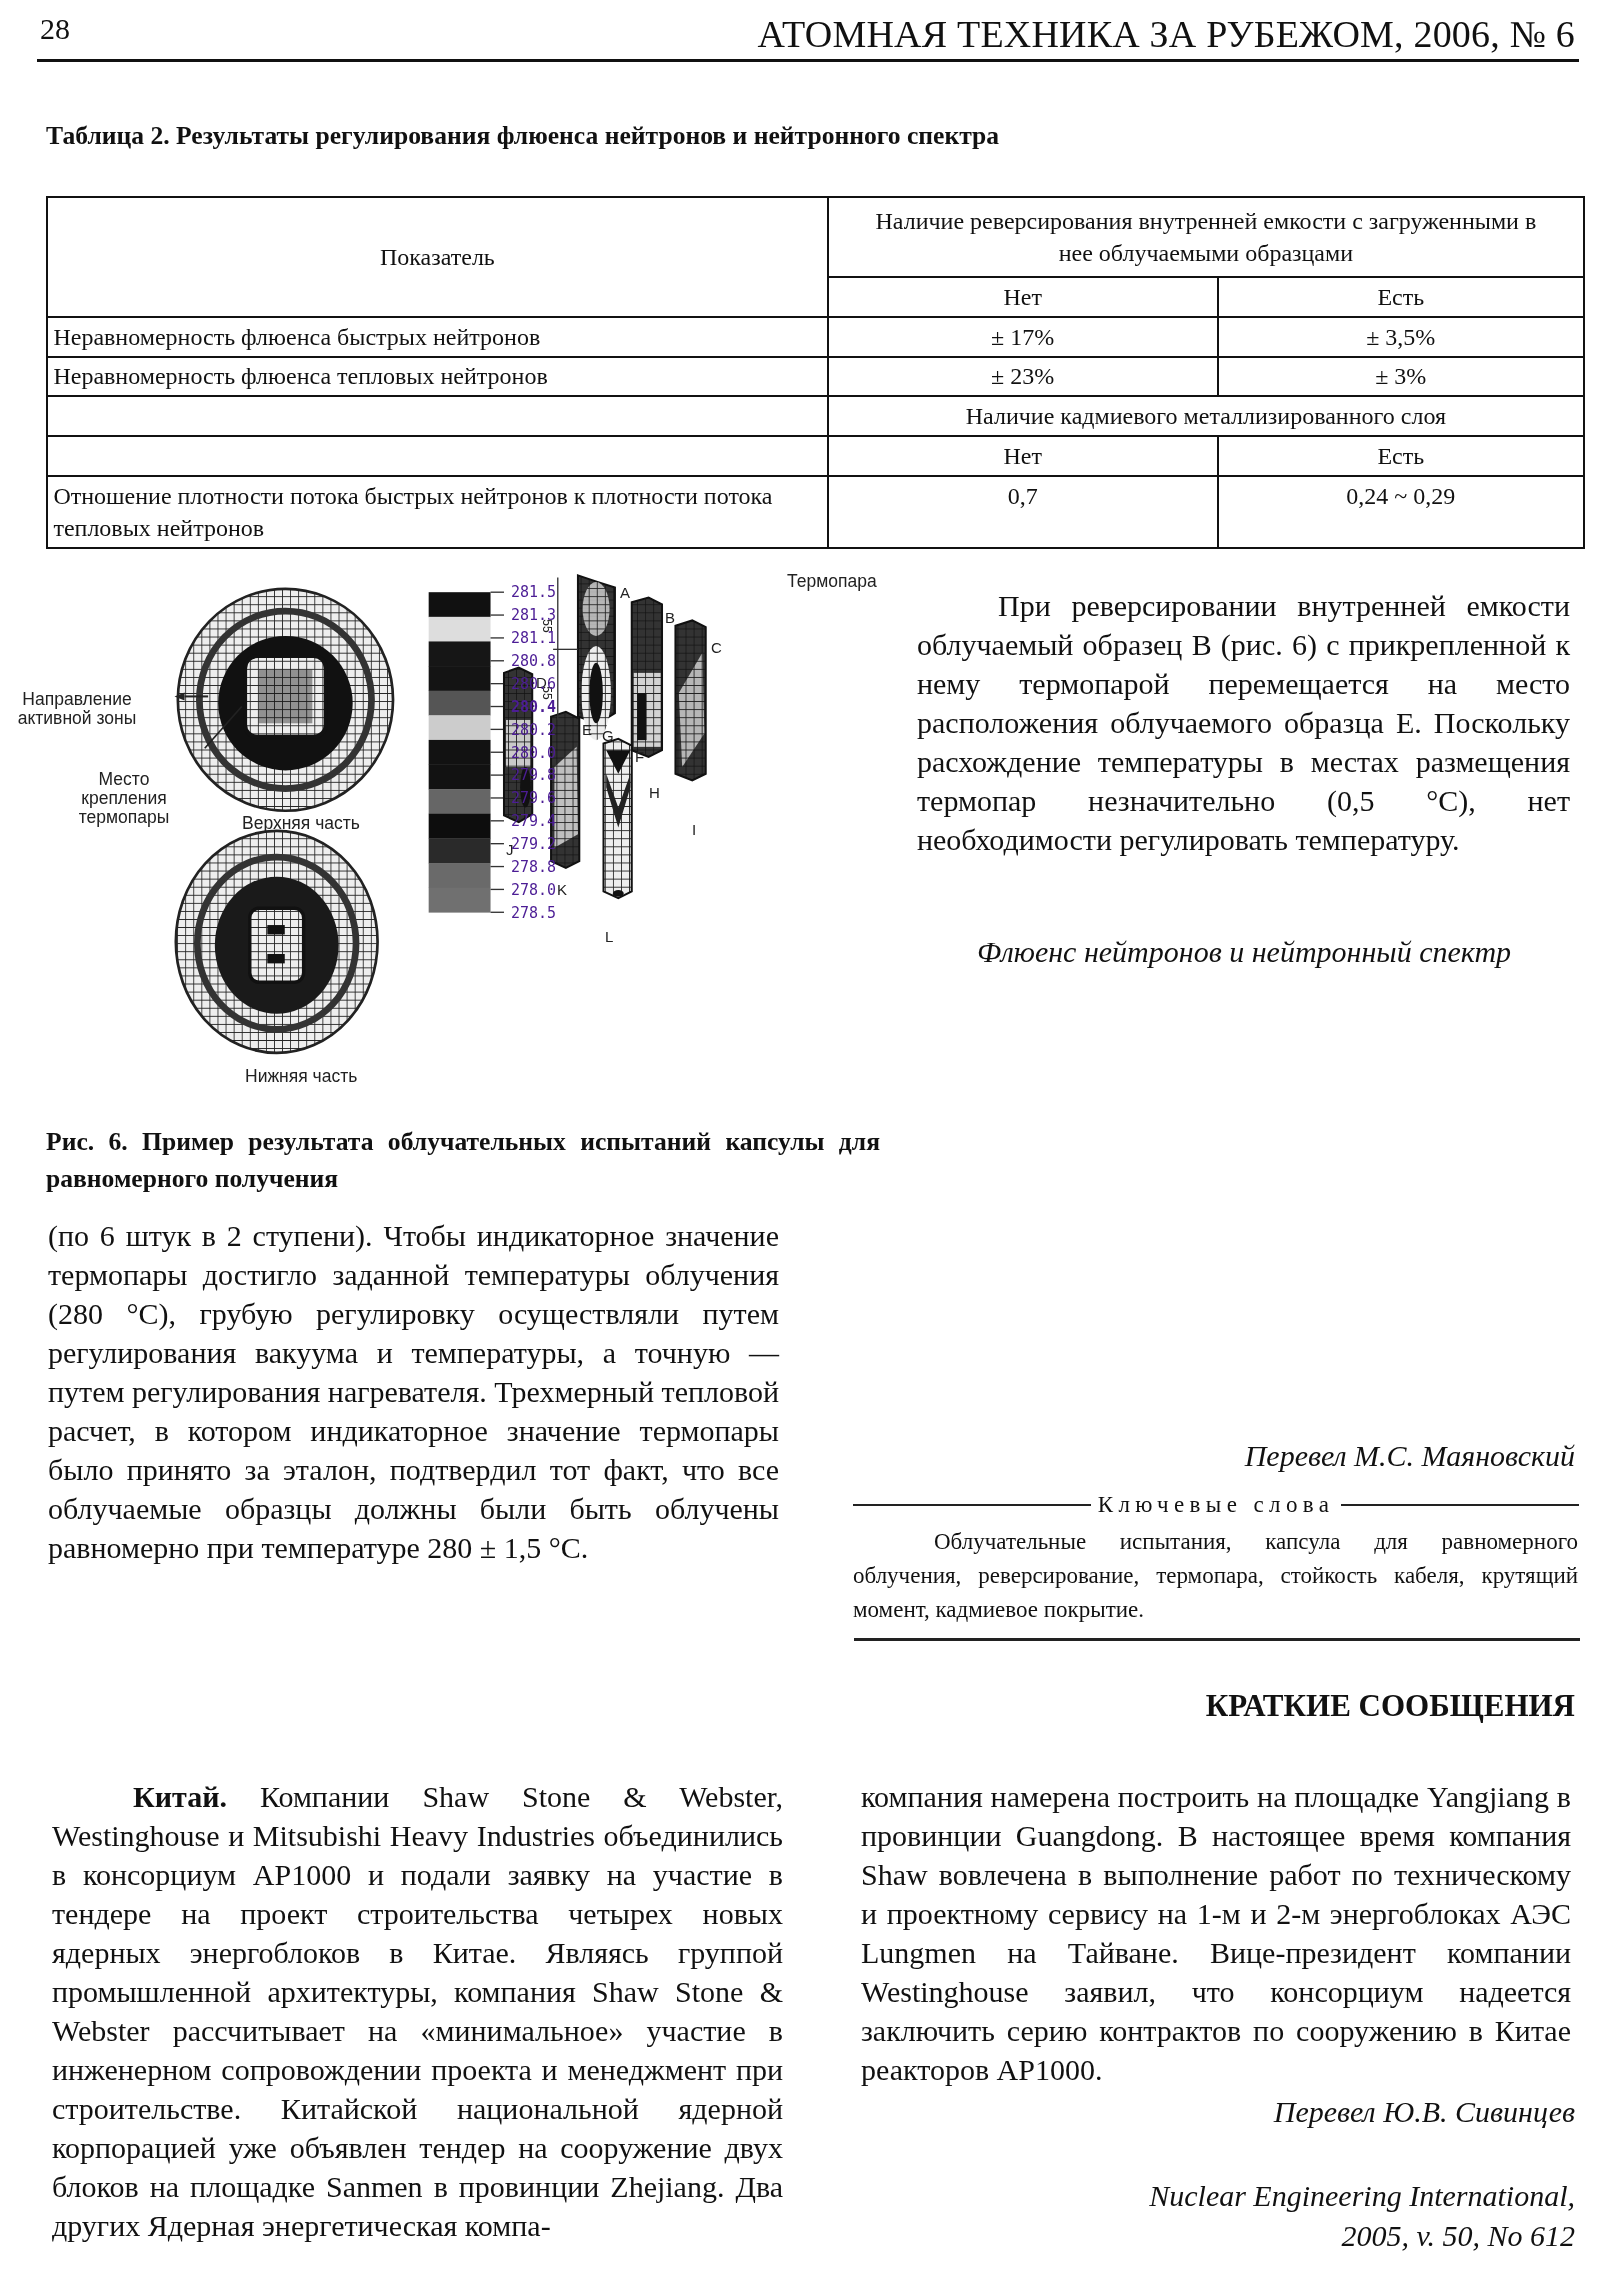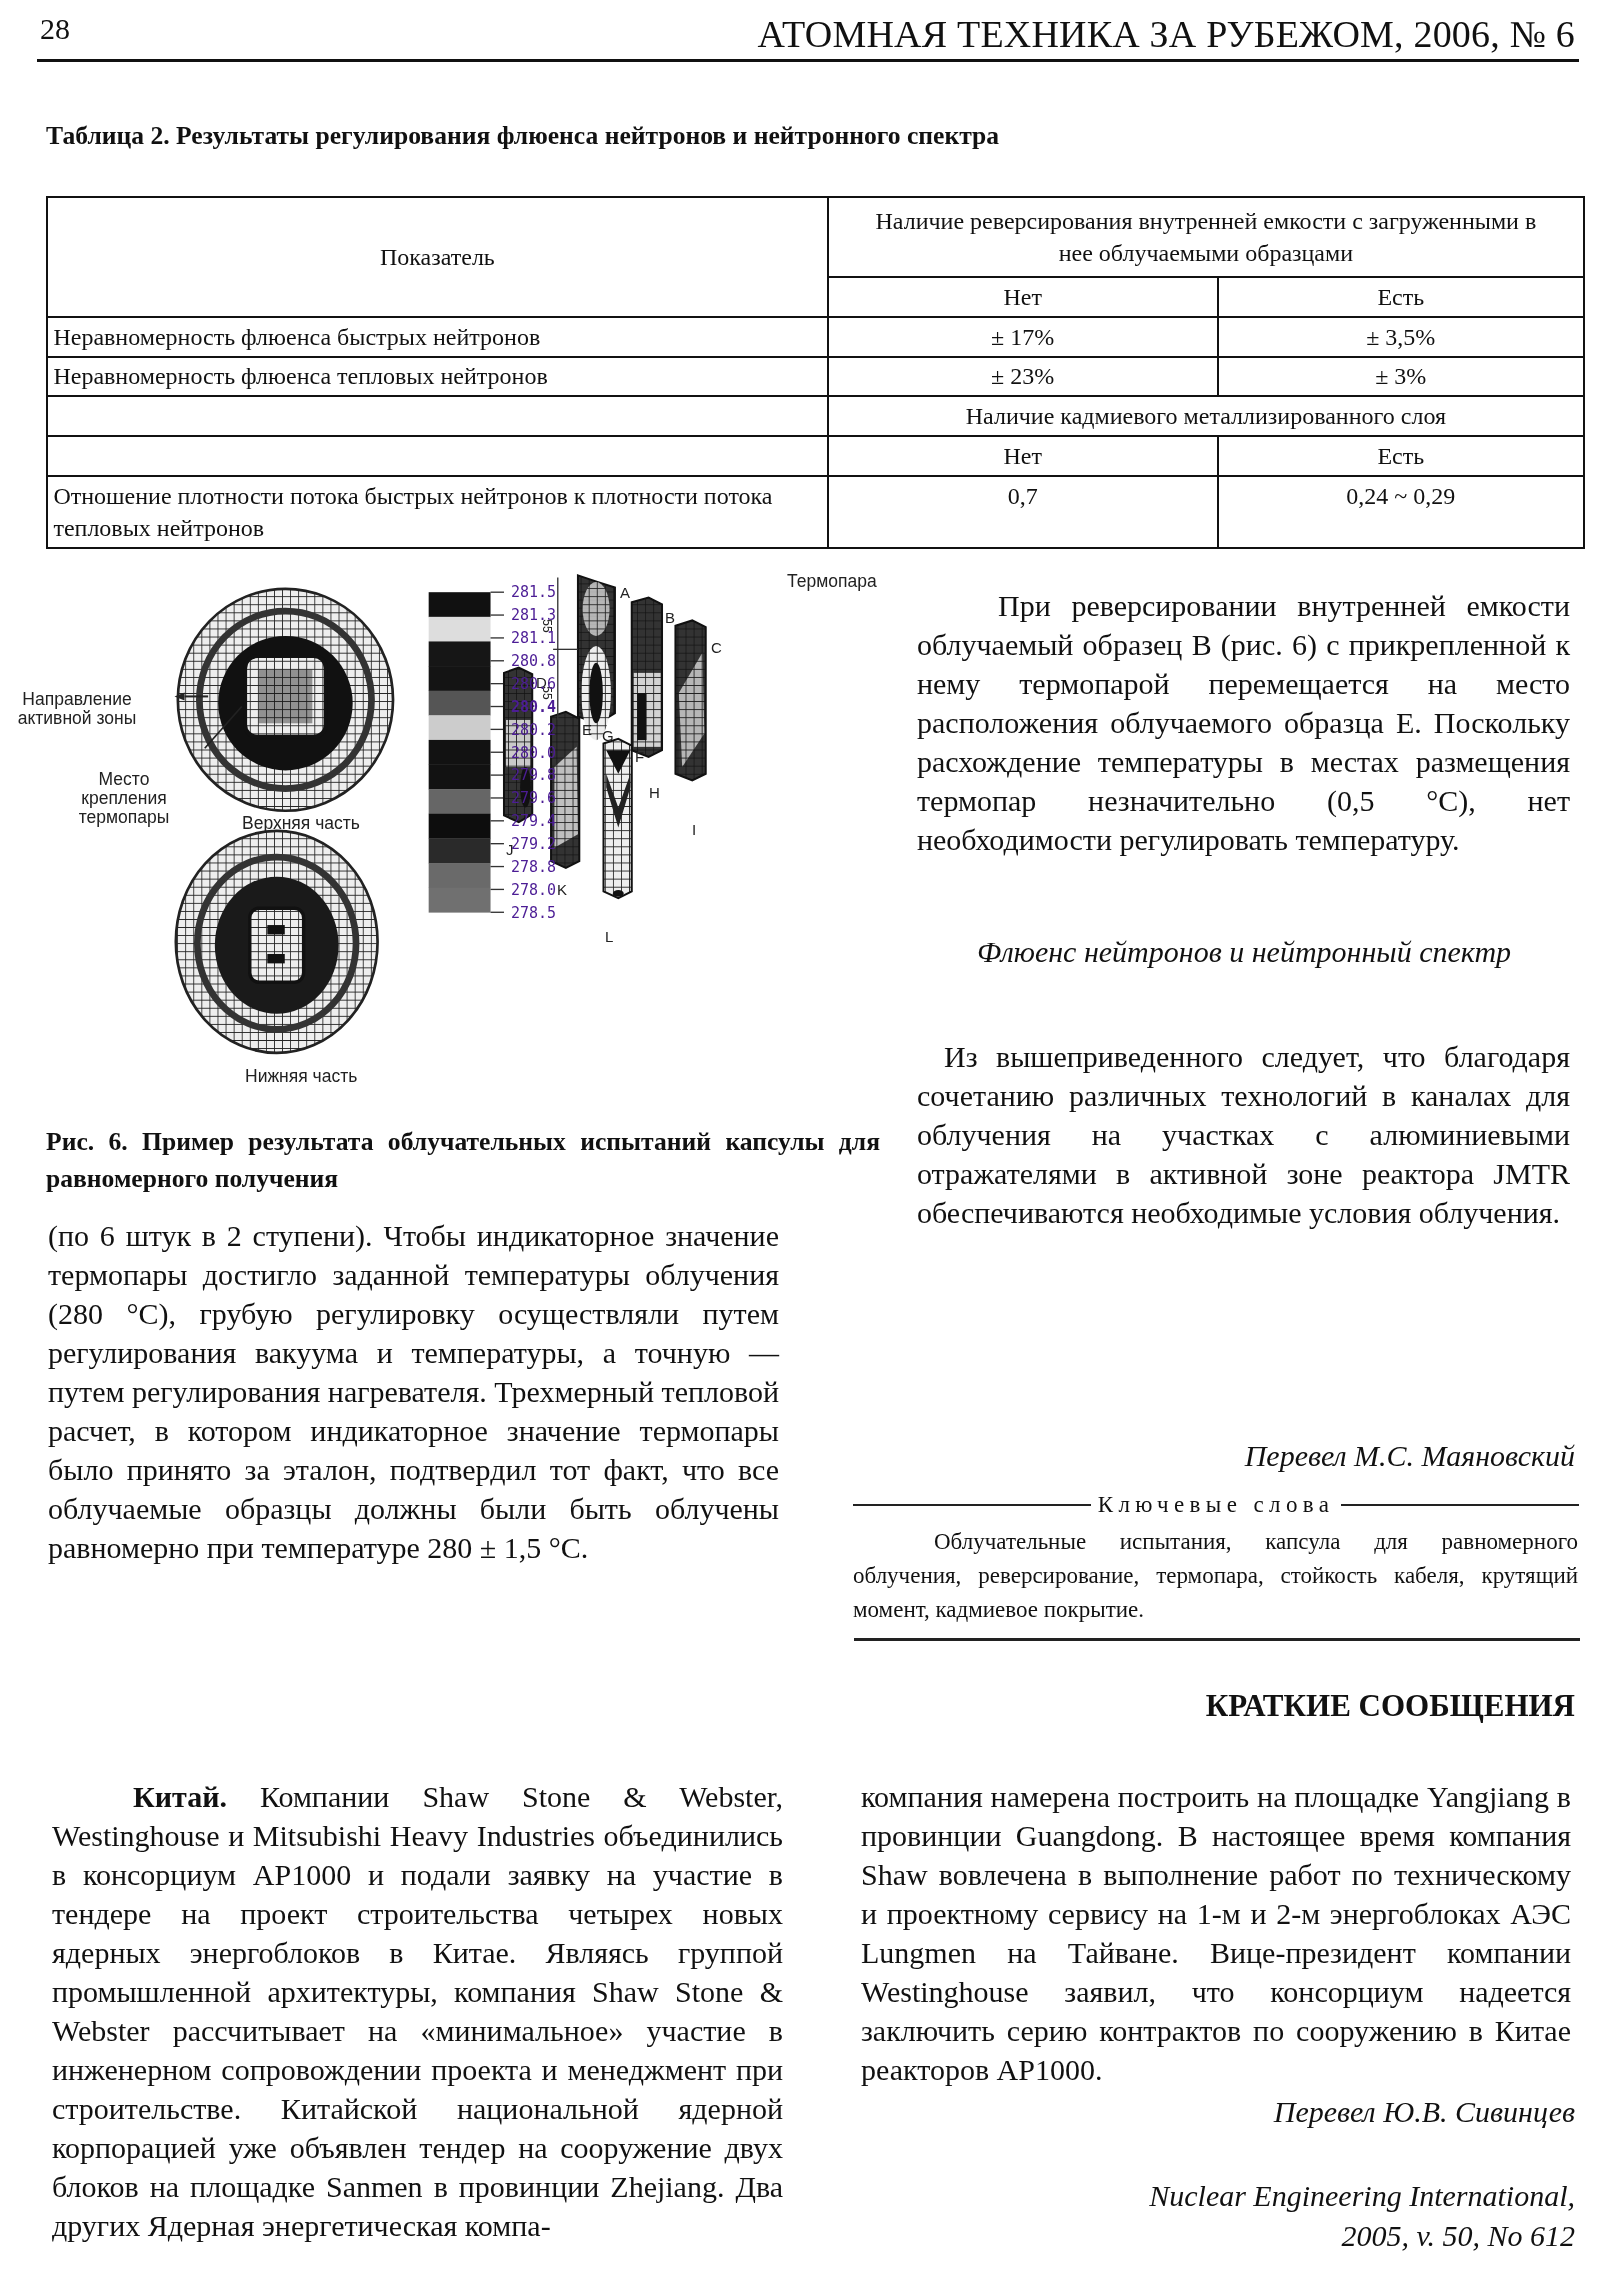--- a/index.html
+++ b/index.html
@@ -233,21 +233,20 @@
     </div>
 </div>
 
 <div class="abs caption">Рис. 6. Пример результата облучательных испытаний капсулы для равномерного получения</div>
 
 <div class="abs col-text right-1">
   <p class="indent">При реверсировании внутренней емкости облучаемый образец B (рис. 6) с прикрепленной к нему термопарой перемещается на место расположения облучаемого образца E. Поскольку расхождение температуры в местах размещения термопар незначительно (0,5 °C), нет необходимости регулировать температуру.</p>
 </div>
 <div class="abs italic-head">Флюенс нейтронов и нейтронный спектр</div>
 <div class="abs col-text right-2">
-  <p style="text-indent:27px;">Из вышеприведенного следует, что благодаря сочетанию различных технологий в каналах для облучения на участках с алюминиевыми отражателями в активной зоне реактора JMTR обеспечиваются необходимые условия облучения.</p>
 </div>
 <div class="abs translator1">Перевел М.С. Маяновский</div>
 
 <div class="abs kw-head">
   <span class="line"></span>
   <span>Ключевые слова</span>
   <span class="line"></span>
 </div>
 <div class="abs kw-body">
   <p style="margin:0; text-indent:81px;">Облучательные испытания, капсула для равномерного облучения, реверсирование, термопара, стойкость кабеля, крутящий момент, кадмиевое покрытие.</p>

